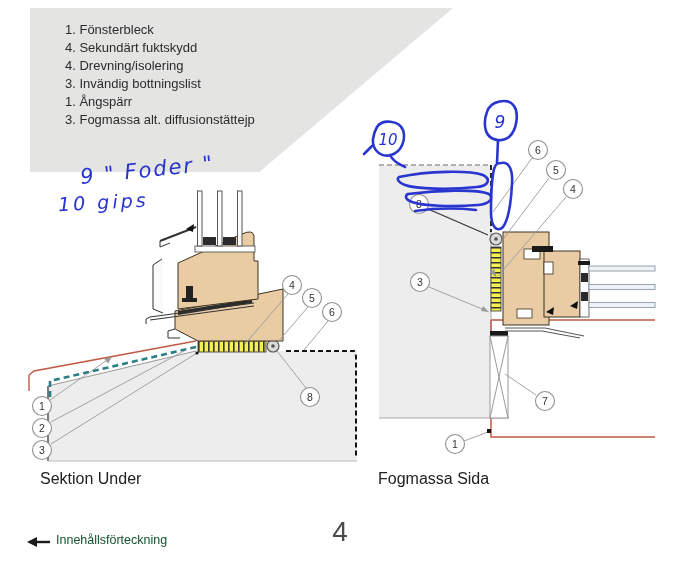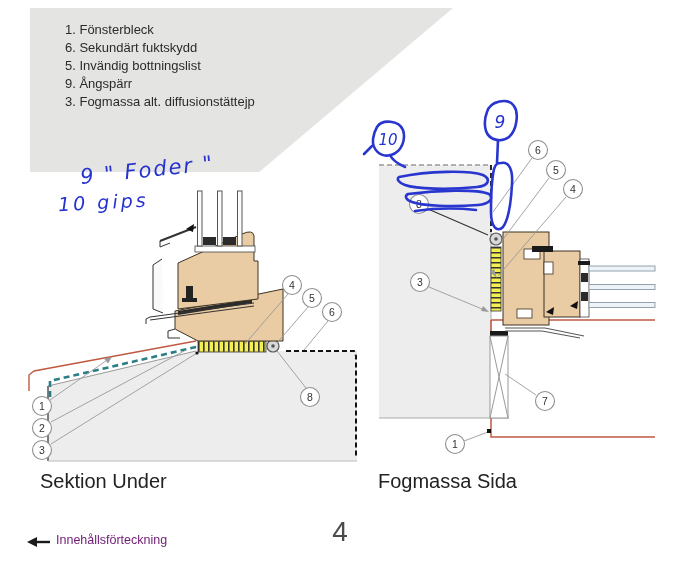--- a/index.html
+++ b/index.html
@@ -9,42 +9,43 @@
   
   .legend-bg{left:30px;top:8px;width:423px;height:164px;background:#e4e4e3;
              clip-path:polygon(0 0,100% 0,54.2% 100%,0 100%);}
   .legend-list{left:65px;top:21px;width:300px;}
   .legend-item{font-size:13px;line-height:17.9px;color:#2b2b2b;white-space:nowrap;}
   
   .hand{color:#2633cc;font-family:"DejaVu Sans",sans-serif;font-style:italic;white-space:nowrap;}
   .hand-note1{left:80px;top:158px;font-size:21px;letter-spacing:2px;transform:rotate(-6deg);}
   .hand-note2{left:58px;top:191px;font-size:19px;letter-spacing:3px;transform:rotate(-3deg);}
   
-  .section-title{font-size:20px;color:#222;}
-  
-  .back-link{left:56px;top:533px;font-size:12.5px;color:#701a75;cursor:pointer;}
+  .section-title{font-size:16px;color:#222;}
+  
+  .back-link{left:56px;top:533px;font-size:12.5px;color:#14532d;cursor:pointer;}
   .back-arrow{left:27px;top:537px;}
   .page-number{left:318px;top:516px;width:44px;text-align:center;font-size:28px;color:#4a4a4a;}
   svg{position:absolute;overflow:visible;}
   svg text.callout-num{font-size:10.5px;fill:#333;text-anchor:middle;
        font-family:"Liberation Sans","DejaVu Sans",sans-serif;}
   svg text.ink-num{fill:#2633cc;font-style:italic;text-anchor:middle;
        font-family:"DejaVu Sans",sans-serif;}
 </style>
 </head>
 <body>
 
 <div class="page">
 
   <div class="abs legend-bg"></div>
   <div class="abs legend-list">
     <div class="legend-item">1. Fönsterbleck</div>
-    <div class="legend-item">6. Sekundärt fuktskydd</div>
-    <div class="legend-item">5. Invändig bottningslist</div>
-    <div class="legend-item">9. Ångspärr</div>
+    <div class="legend-item">4. Sekundärt fuktskydd</div>
+    <div class="legend-item">4. Drevning/isolering</div>
+    <div class="legend-item">3. Invändig bottningslist</div>
+    <div class="legend-item">1. Ångspärr</div>
     <div class="legend-item">3. Fogmassa alt. diffusionstättejp</div>
   </div>
 
   <div class="abs hand hand-note1">9 " Foder "</div>
   <div class="abs hand hand-note2">10 gips</div>
 
   <svg style="left:18px;top:180px;width:348px;height:292px" viewBox="18 180 348 292">
 
     <g>
       <path d="M48,386 L196,351 L357,351 L357,461 L48,461 Z" fill="#ededed"></path>

